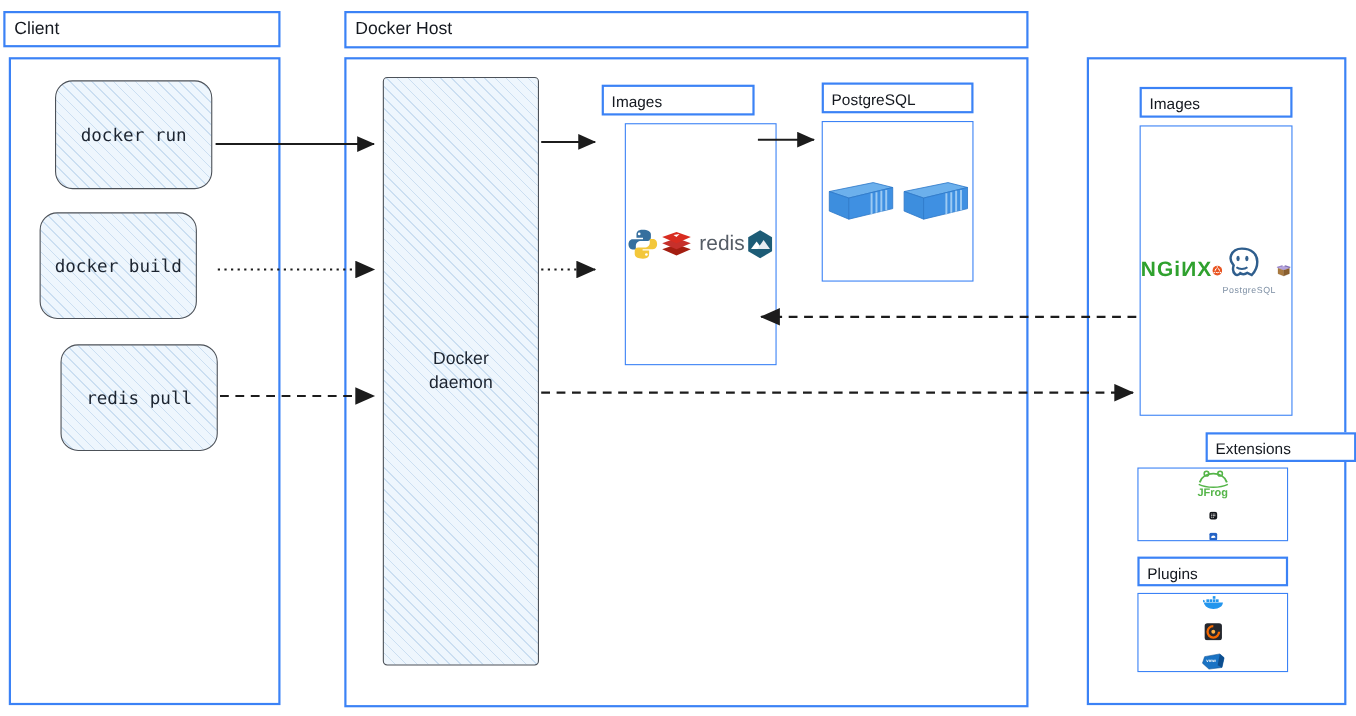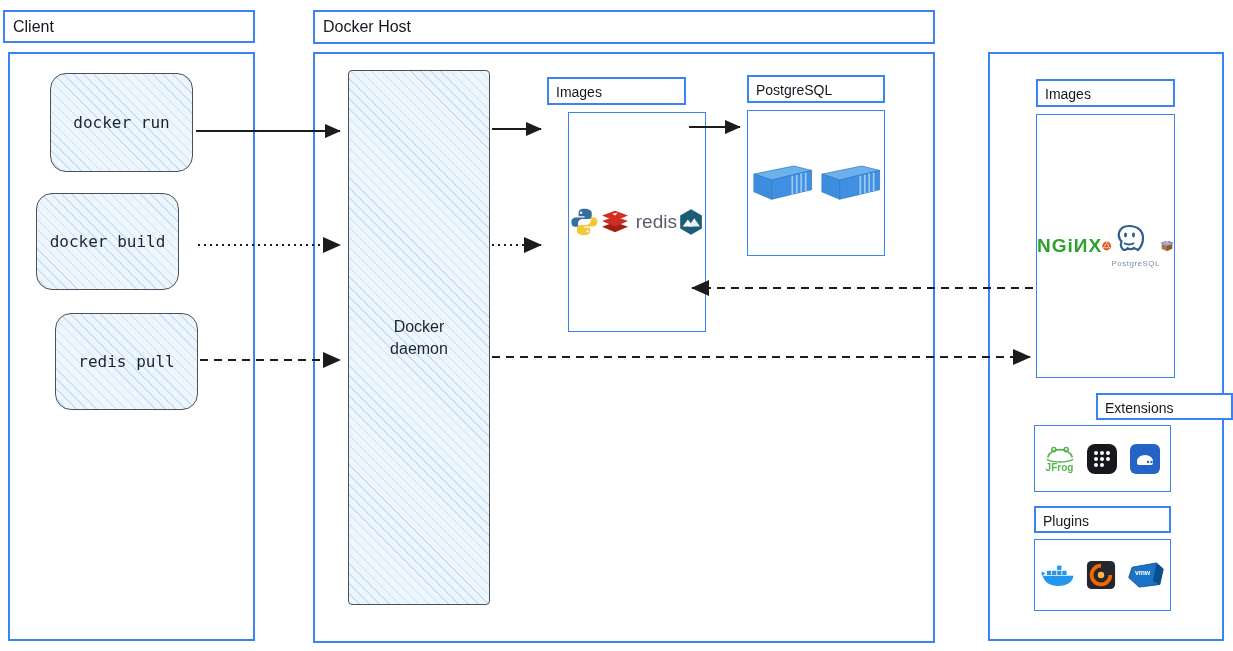--- a/index.html
+++ b/index.html
@@ -19,21 +19,21 @@
           background-image:repeating-linear-gradient(45deg,
              rgba(122,168,214,.30) 0px, rgba(122,168,214,.30) 1px,
              transparent 1px, transparent 7px);
           display:flex;align-items:center;justify-content:center;}
   .cmd-text{font-family:"DejaVu Sans Mono","Liberation Mono",monospace;
             font-size:16px;color:#1c2430;white-space:nowrap;}
   .daemon-text{font-size:16px;color:#1c2430;text-align:center;line-height:1.35;}
 
   .icon-col{display:flex;flex-direction:row;align-items:center;justify-content:space-around;
             width:100%;height:100%;}
-  .icon-row{display:flex;flex-direction:row;align-items:center;justify-content:center;
+  .icon-row{display:flex;flex-direction:column;align-items:center;justify-content:center;
             width:100%;height:100%;gap:11px;}
   .logo-inline{display:flex;align-items:center;gap:6px;}
   .redis-label{font-size:19px;color:#565d66;}
   .nginx-word{font-size:19px;font-weight:bold;color:#2fa12e;letter-spacing:1px;}
   .pg-stack{display:flex;flex-direction:column;align-items:flex-start;gap:1px;}
   .pg-label{font-size:8px;color:#7c8ea3;letter-spacing:.5px;}
   .jfrog-stack{display:flex;flex-direction:column;align-items:center;}
   .jfrog-label{font-size:10px;font-weight:bold;color:#55b549;margin-top:-1px;}
 
   #arrow-layer{position:absolute;left:0;top:0;width:1233px;height:651px;

